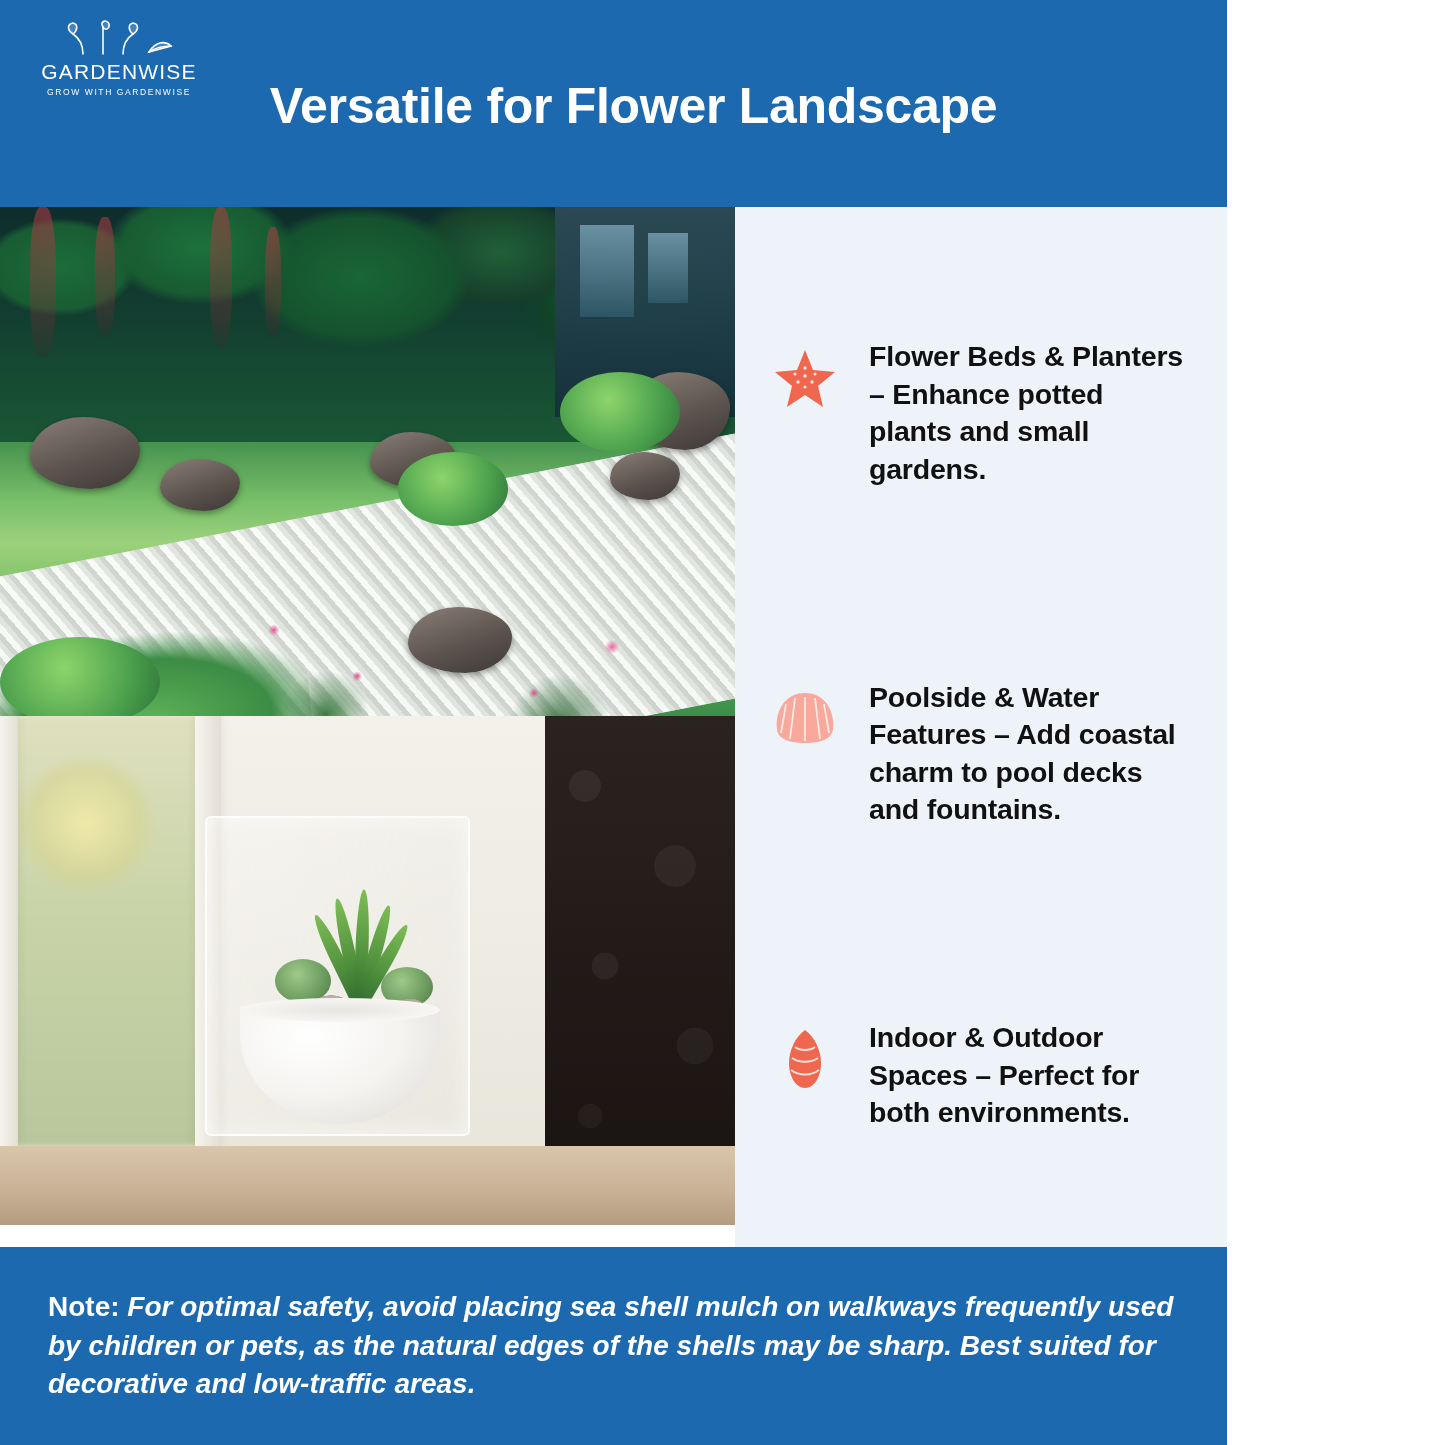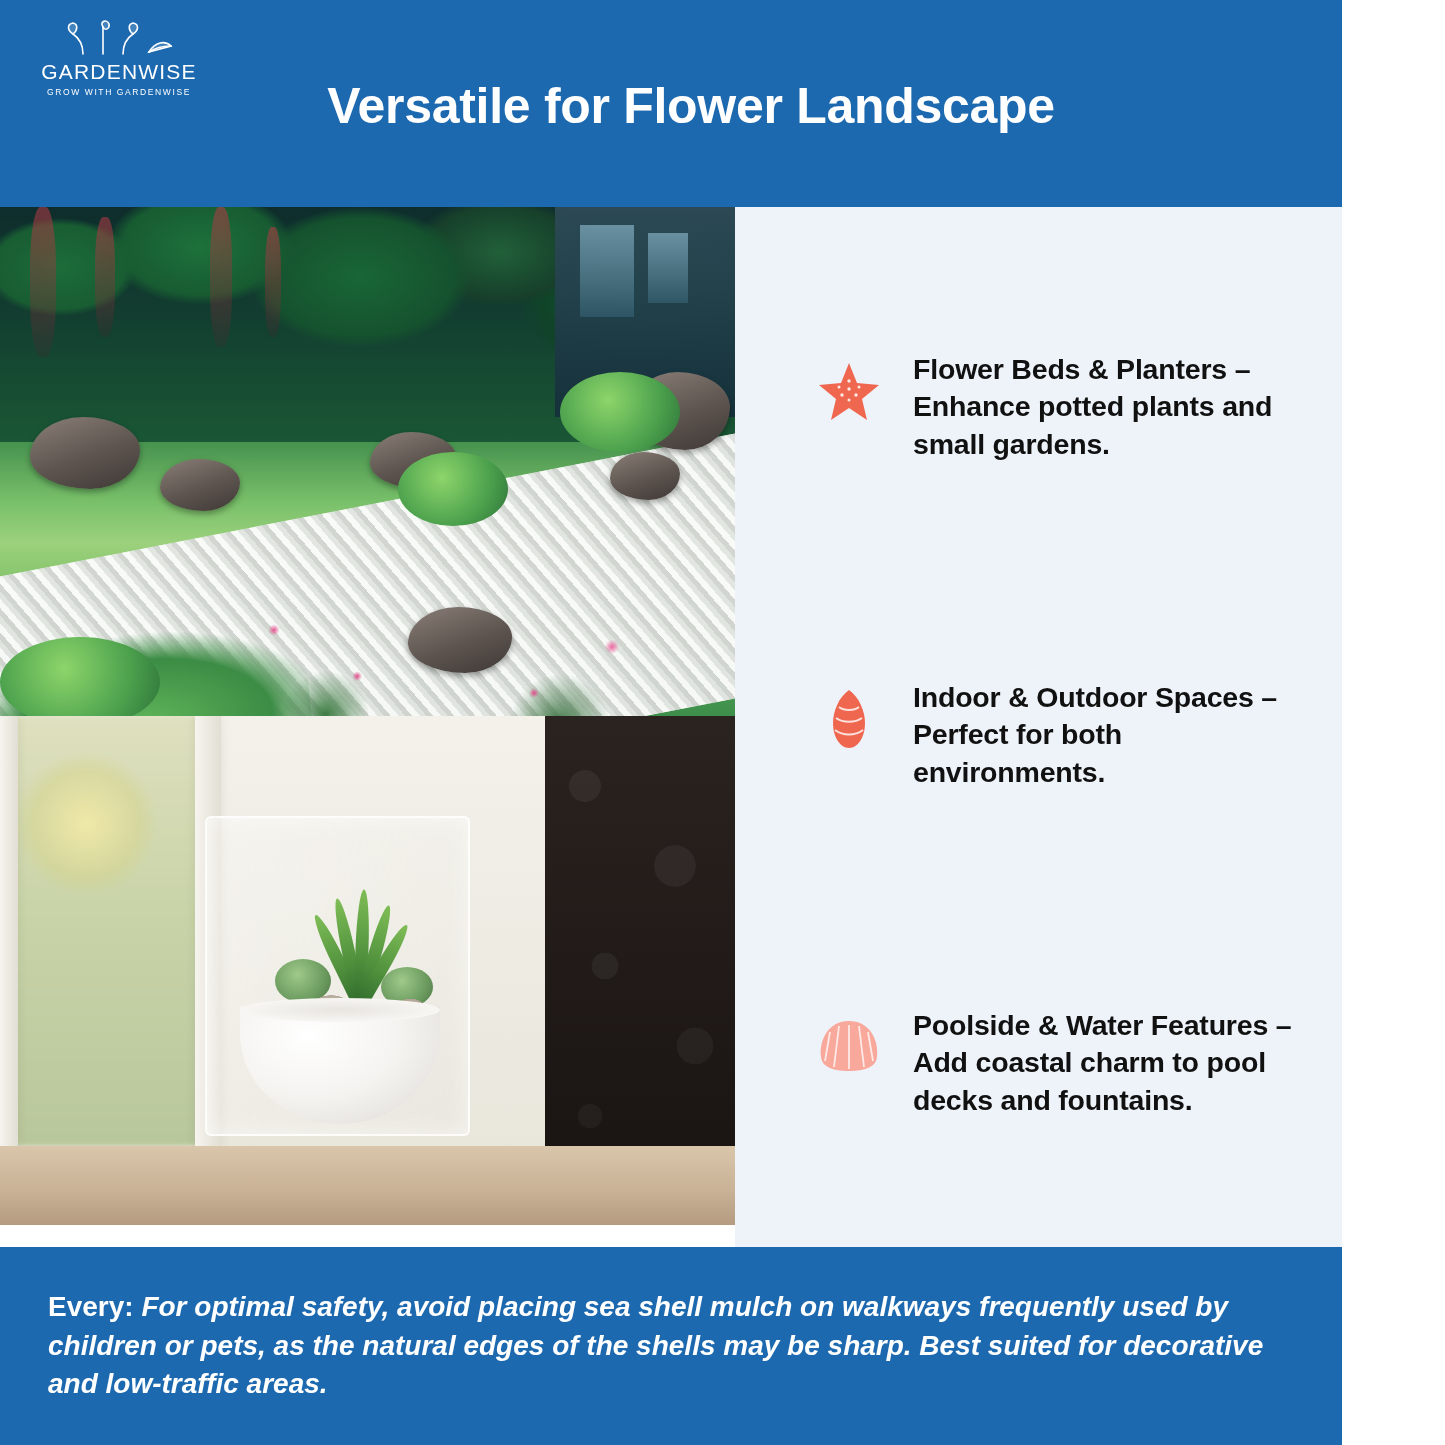--- a/index.html
+++ b/index.html
@@ -5,21 +5,21 @@
   * { box-sizing: border-box; margin: 0; padding: 0; }
   html, body {
     width: 1445px;
     height: 1445px;
     font-family: "Liberation Sans", sans-serif;
     background: #ffffff;
     overflow: hidden;
   }
   .page {
     position: relative;
-    width: 1342px;
+    width: 1227px;
     height: 1445px;
     display: flex;
     flex-direction: column;
     background: #ffffff;
   }
 
   
   .header {
     position: relative;
     height: 207px;
@@ -234,21 +234,21 @@
   .w-succ {
     position: absolute;
     border-radius: 50%;
     background: radial-gradient(circle at 40% 35%, #9ec98a 0%, #6d9c60 60%, #4b7544 100%);
   }
 
   
   .features {
     flex: 1 1 auto;
     background: #eef3fa;
-    padding: 36px 40px 20px 76px;
+    padding: 36px 40px 20px 32px;
     display: flex;
     flex-direction: column;
     justify-content: space-around;
   }
   .feature {
     display: flex;
     align-items: flex-start;
     gap: 26px;
     padding: 6px 0;
   }
@@ -383,50 +383,50 @@
             </g>
           </svg>
         </span>
         <div class="feature-text">Flower Beds &amp; Planters – Enhance potted plants and small gardens.</div>
       </div>
 
 
       <div class="feature">
         <span class="feature-icon">
           <svg width="64" height="64" viewBox="0 0 64 64" aria-hidden="true">
-            <path d="M32 3 C42 10, 48 24, 48 36 C48 50, 41 61, 32 61 C23 61, 16 50, 16 36 C16 24, 22 10, 32 3 Z" fill="#f0674f"></path>
-            <g stroke="#ffffff" stroke-width="2" fill="none" opacity="0.8">
-              <path d="M22 20 C27 24, 37 24, 42 20"></path>
-              <path d="M19 31 C26 36, 38 36, 45 31"></path>
-              <path d="M18 43 C26 49, 38 49, 46 43"></path>
-            </g>
-          </svg>
-        </span>
-        <div class="feature-text">Indoor &amp; Outdoor Spaces – Perfect for both environments.</div>
-      </div>
-
-      <div class="feature">
-        <span class="feature-icon">
-          <svg width="64" height="64" viewBox="0 0 64 64" aria-hidden="true">
             <path d="M32 6 C52 6, 62 24, 60 42 C59 52, 48 56, 32 56 C16 56, 5 52, 4 42 C2 24, 12 6, 32 6 Z" fill="#f9a89c"></path>
             <g stroke="#ffffff" stroke-width="1.8" fill="none" opacity="0.75">
               <path d="M32 10 L32 54"></path>
               <path d="M22 11 L17 52"></path>
               <path d="M42 11 L47 52"></path>
               <path d="M13 17 L8 46"></path>
               <path d="M51 17 L56 46"></path>
             </g>
           </svg>
         </span>
         <div class="feature-text">Poolside &amp; Water Features – Add coastal charm to pool decks and fountains.</div>
       </div>
 
+      <div class="feature">
+        <span class="feature-icon">
+          <svg width="64" height="64" viewBox="0 0 64 64" aria-hidden="true">
+            <path d="M32 3 C42 10, 48 24, 48 36 C48 50, 41 61, 32 61 C23 61, 16 50, 16 36 C16 24, 22 10, 32 3 Z" fill="#f0674f"></path>
+            <g stroke="#ffffff" stroke-width="2" fill="none" opacity="0.8">
+              <path d="M22 20 C27 24, 37 24, 42 20"></path>
+              <path d="M19 31 C26 36, 38 36, 45 31"></path>
+              <path d="M18 43 C26 49, 38 49, 46 43"></path>
+            </g>
+          </svg>
+        </span>
+        <div class="feature-text">Indoor &amp; Outdoor Spaces – Perfect for both environments.</div>
+      </div>
+
     </div>
   </div>
 
   <div class="footer">
     <p class="footer-note">
-      <span class="lead">Every: </span>
+      <span class="lead">Note: </span>
       <span>For optimal safety, avoid placing sea shell mulch on walkways frequently used by children or pets, as the natural edges of the shells may be sharp. Best suited for decorative and low-traffic areas.</span>
     </p>
   </div>
 
 </div>
 
 </body></html>

